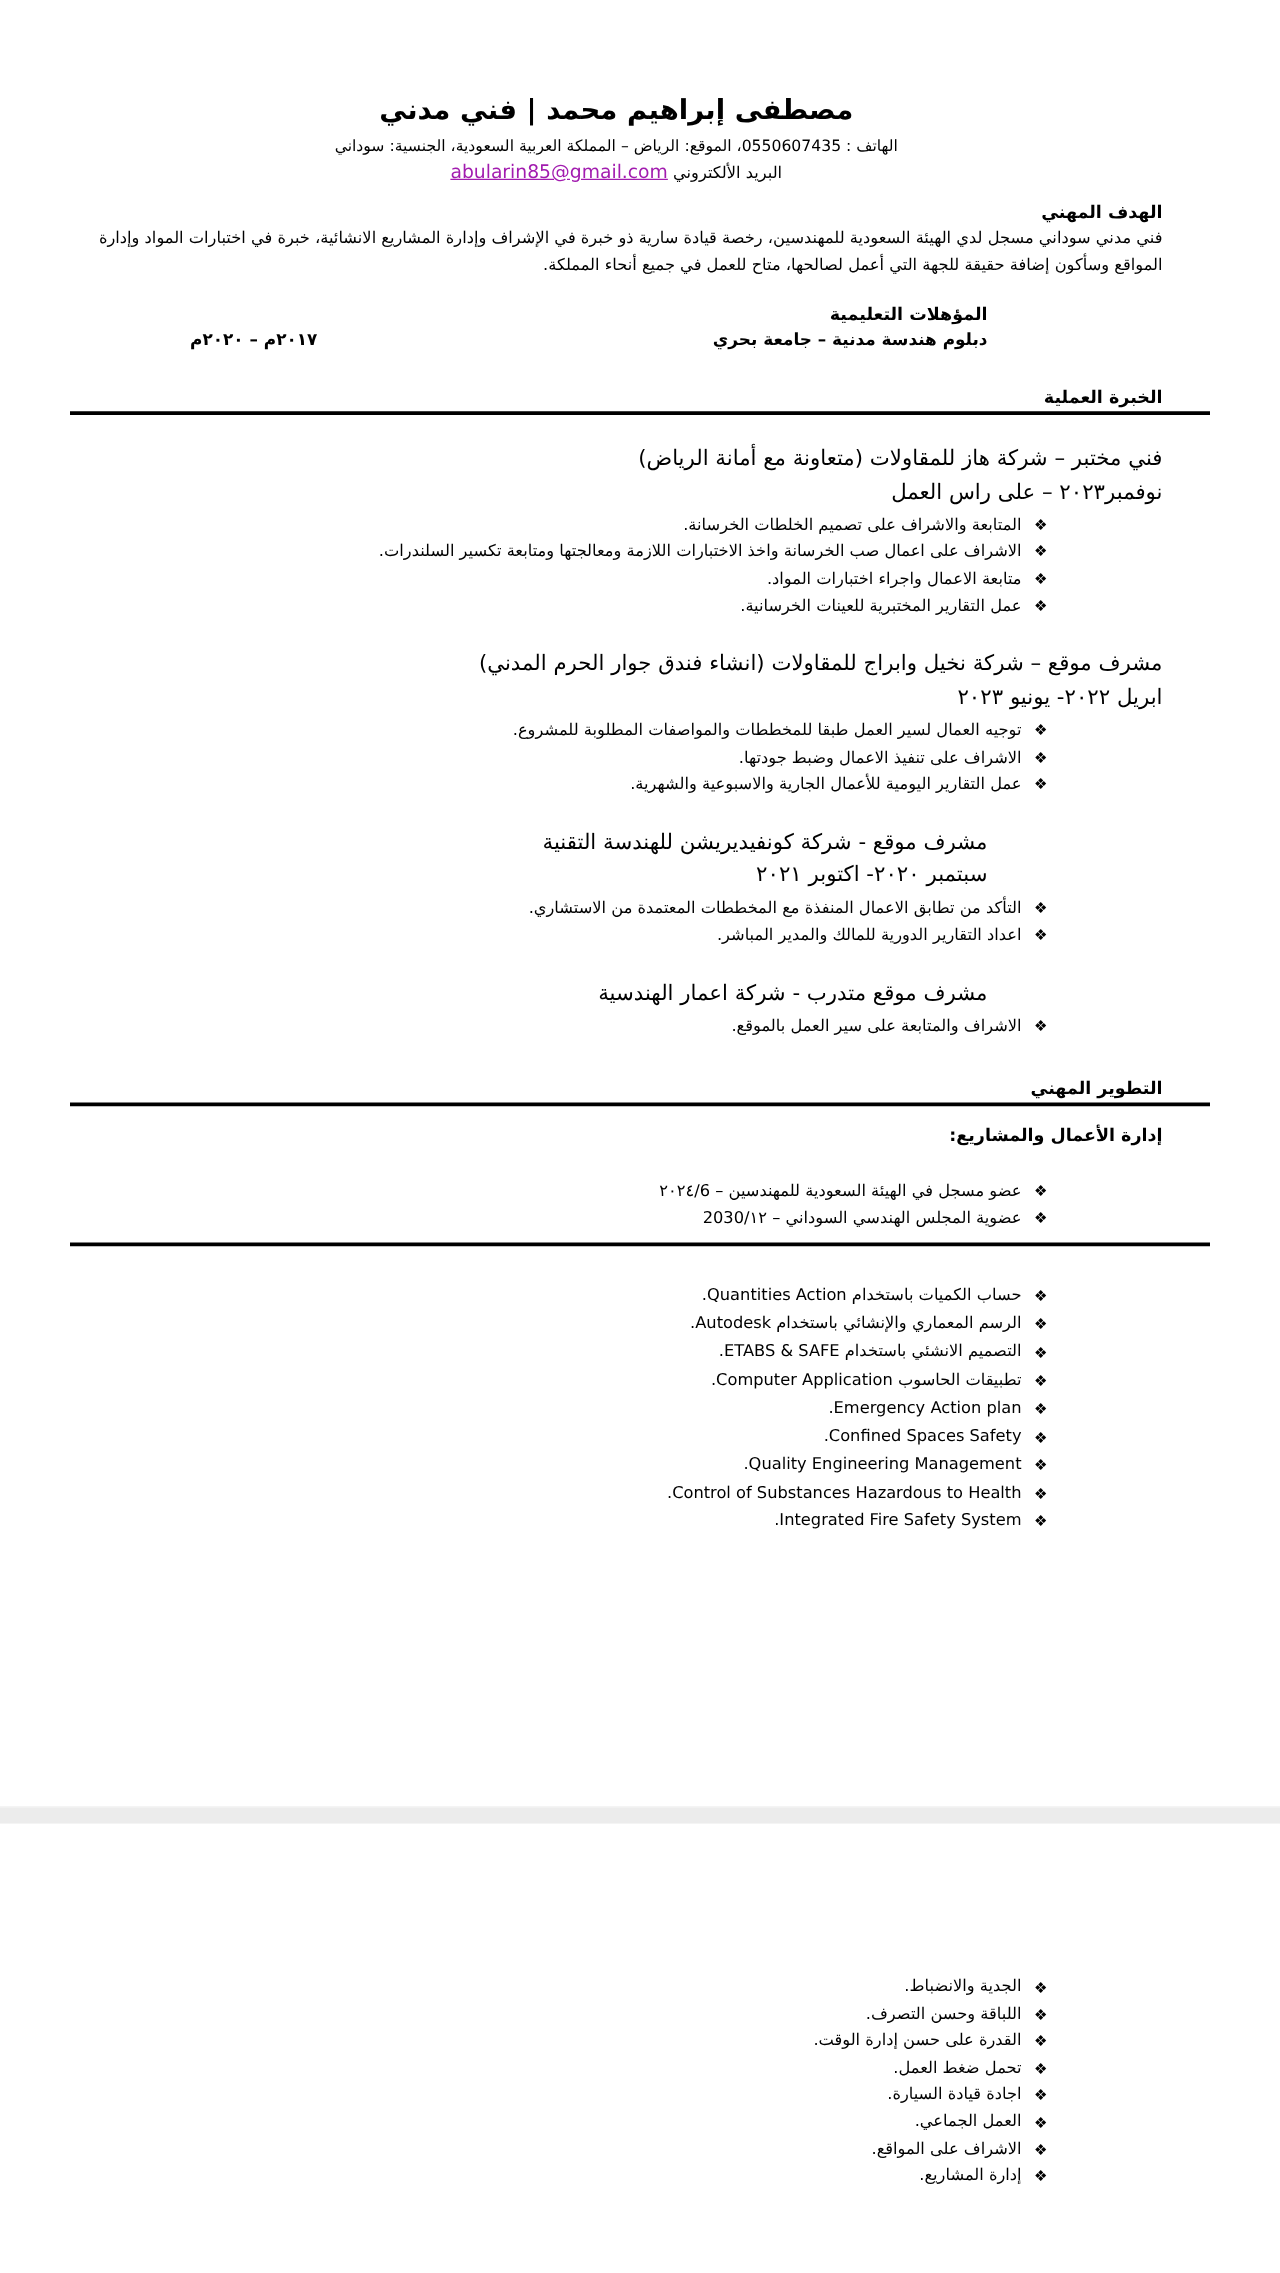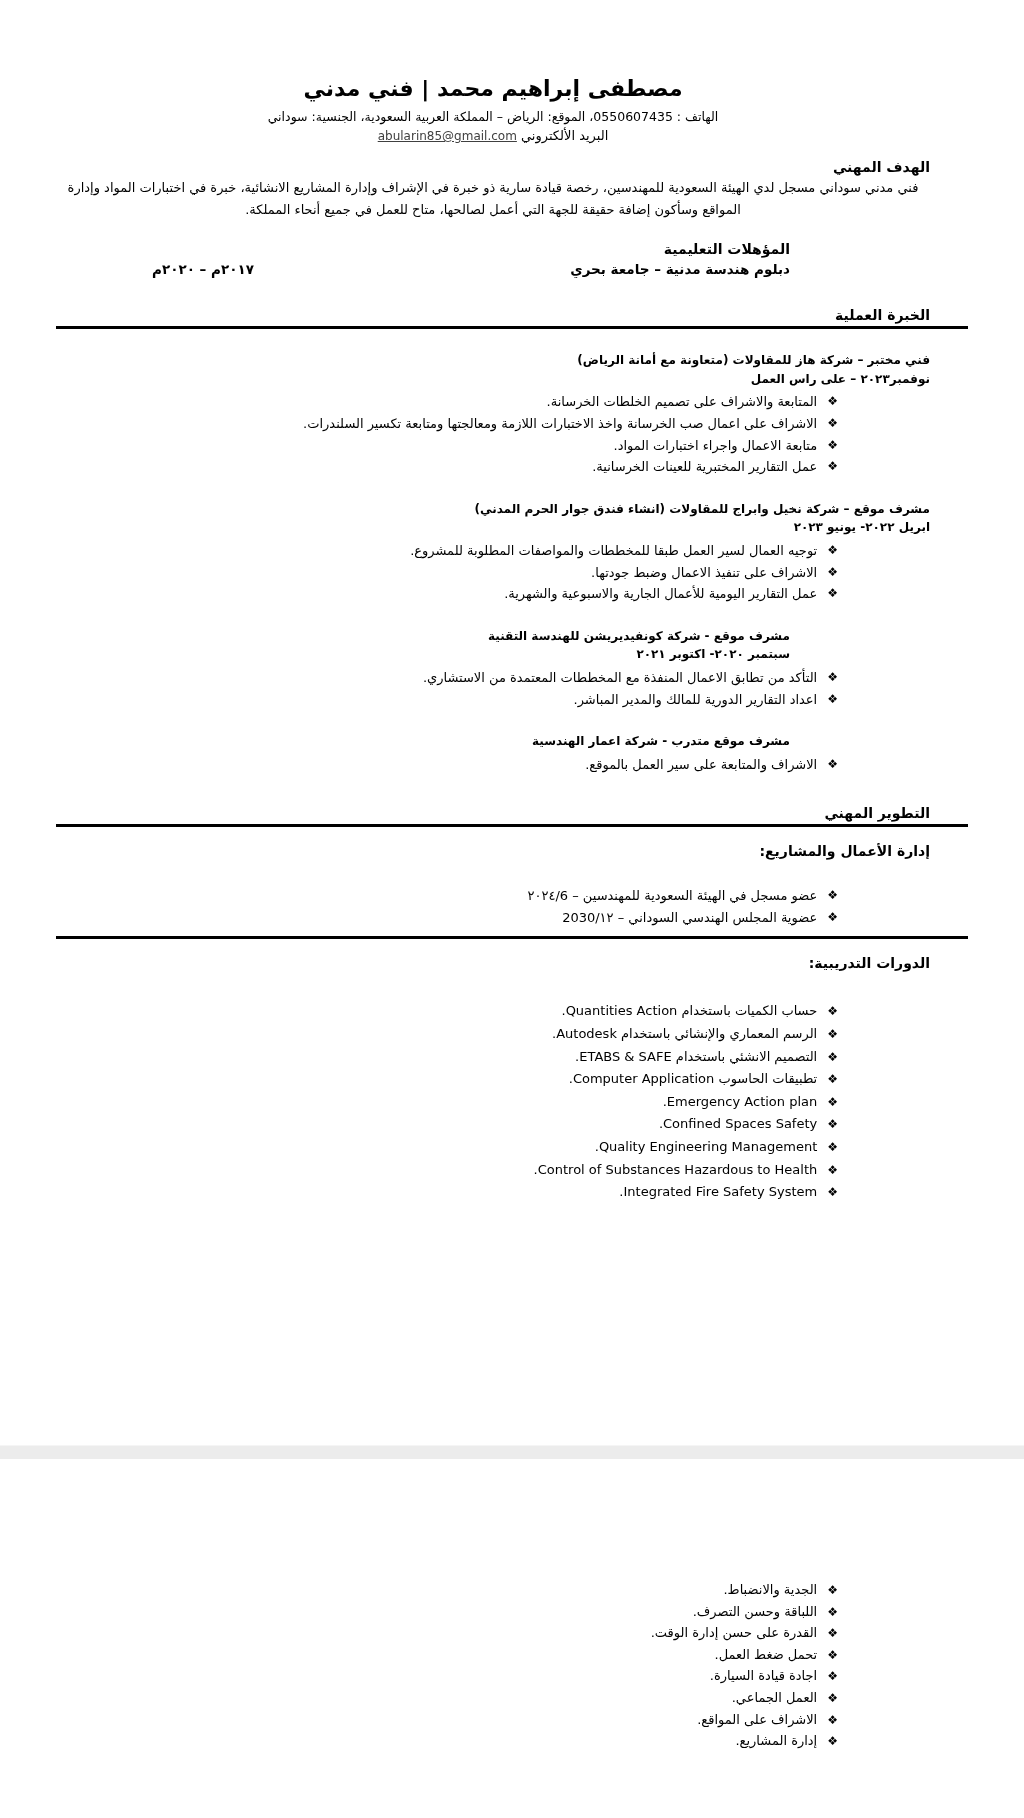--- a/index.html
+++ b/index.html
@@ -11,37 +11,37 @@
   }
   .page{background:#fff;box-sizing:border-box;}
   .page1{min-height:1445px;padding-top:76px;}
   .page2{height:360px;padding-top:118px;}
   .band{height:13px;background:#ececec;border-top:1px solid #f5f5f5;}
   .content{direction:rtl;padding:0 94px 0 56px;}
   
   .name{margin:0 0 8px;text-align:center;font-size:22px;font-weight:bold;}
   .contact{margin:0;text-align:center;font-size:12.5px;}
   .email-line{margin:4px 0 0;text-align:center;font-size:13px;}
-  .email{color:#404040;font-size:12px;cursor:pointer;}
+  .email{color:#a21caf;font-size:15px;cursor:pointer;}
   
   .sec-h{font-weight:bold;font-size:14px;margin:0;}
   .objective{margin-top:16px;}
-  .objective p{margin:2px 0 17px;font-size:13px;line-height:1.7;text-align:center;}
+  .objective p{margin:2px 0 17px;font-size:13px;line-height:1.7;text-align:right;}
   .edu{margin-top:20px;padding-left:0;}
   .edu .sec-h{padding-right:140px;}
   .edu-row{display:flex;justify-content:space-between;align-items:baseline;
            font-weight:bold;font-size:13.5px;margin-top:4px;}
   .edu-degree{padding-right:140px;}
   .edu-dates{margin-left:96px;white-space:nowrap;}
   .center-h{text-align:right;font-weight:bold;font-size:14px;margin:0;}
   .exp-head{margin-top:30px;}
   .rule{border:none;border-top:3px solid #000;margin:3px -38px 0 0;}
   
   .job{margin-top:22px;}
-  .job-title,.job-dates{font-weight:bold;font-size:12px;line-height:1.55;margin:0;}
+  .job-title,.job-dates{font-weight:normal;font-size:17px;line-height:1.55;margin:0;}
   .indent{padding-right:140px;}
   
   ul.blist{list-style:none;margin:3px 0 0;padding:0 92px 0 0;font-size:13px;}
   ul.blist li{display:flex;gap:10px;line-height:1.65;align-items:flex-start;}
   .blt{font-size:12px;line-height:1.8;flex:0 0 auto;}
   
   .dev-head{margin-top:30px;}
   .subsec{margin-top:16px;}
   .subsec ul.blist{margin-top:26px;}
   .courses ul.blist{margin-top:30px;}
@@ -166,21 +166,20 @@
             </li>
           <li>
               <span class="blt">❖</span>
               <span>عضوية المجلس الهندسي السوداني – 2030/١٢</span>
             </li>
         </ul>
         <hr class="rule" style="margin-top:8px;">
       </div>
 
       <div class="subsec courses">
-        <h3 class="sec-h">الدورات التدريبية:</h3>
         <ul class="blist">
           <li>
               <span class="blt">❖</span>
               <span>حساب الكميات باستخدام Quantities Action.</span>
             </li>
           <li>
               <span class="blt">❖</span>
               <span>الرسم المعماري والإنشائي باستخدام Autodesk.</span>
             </li>
           <li>

